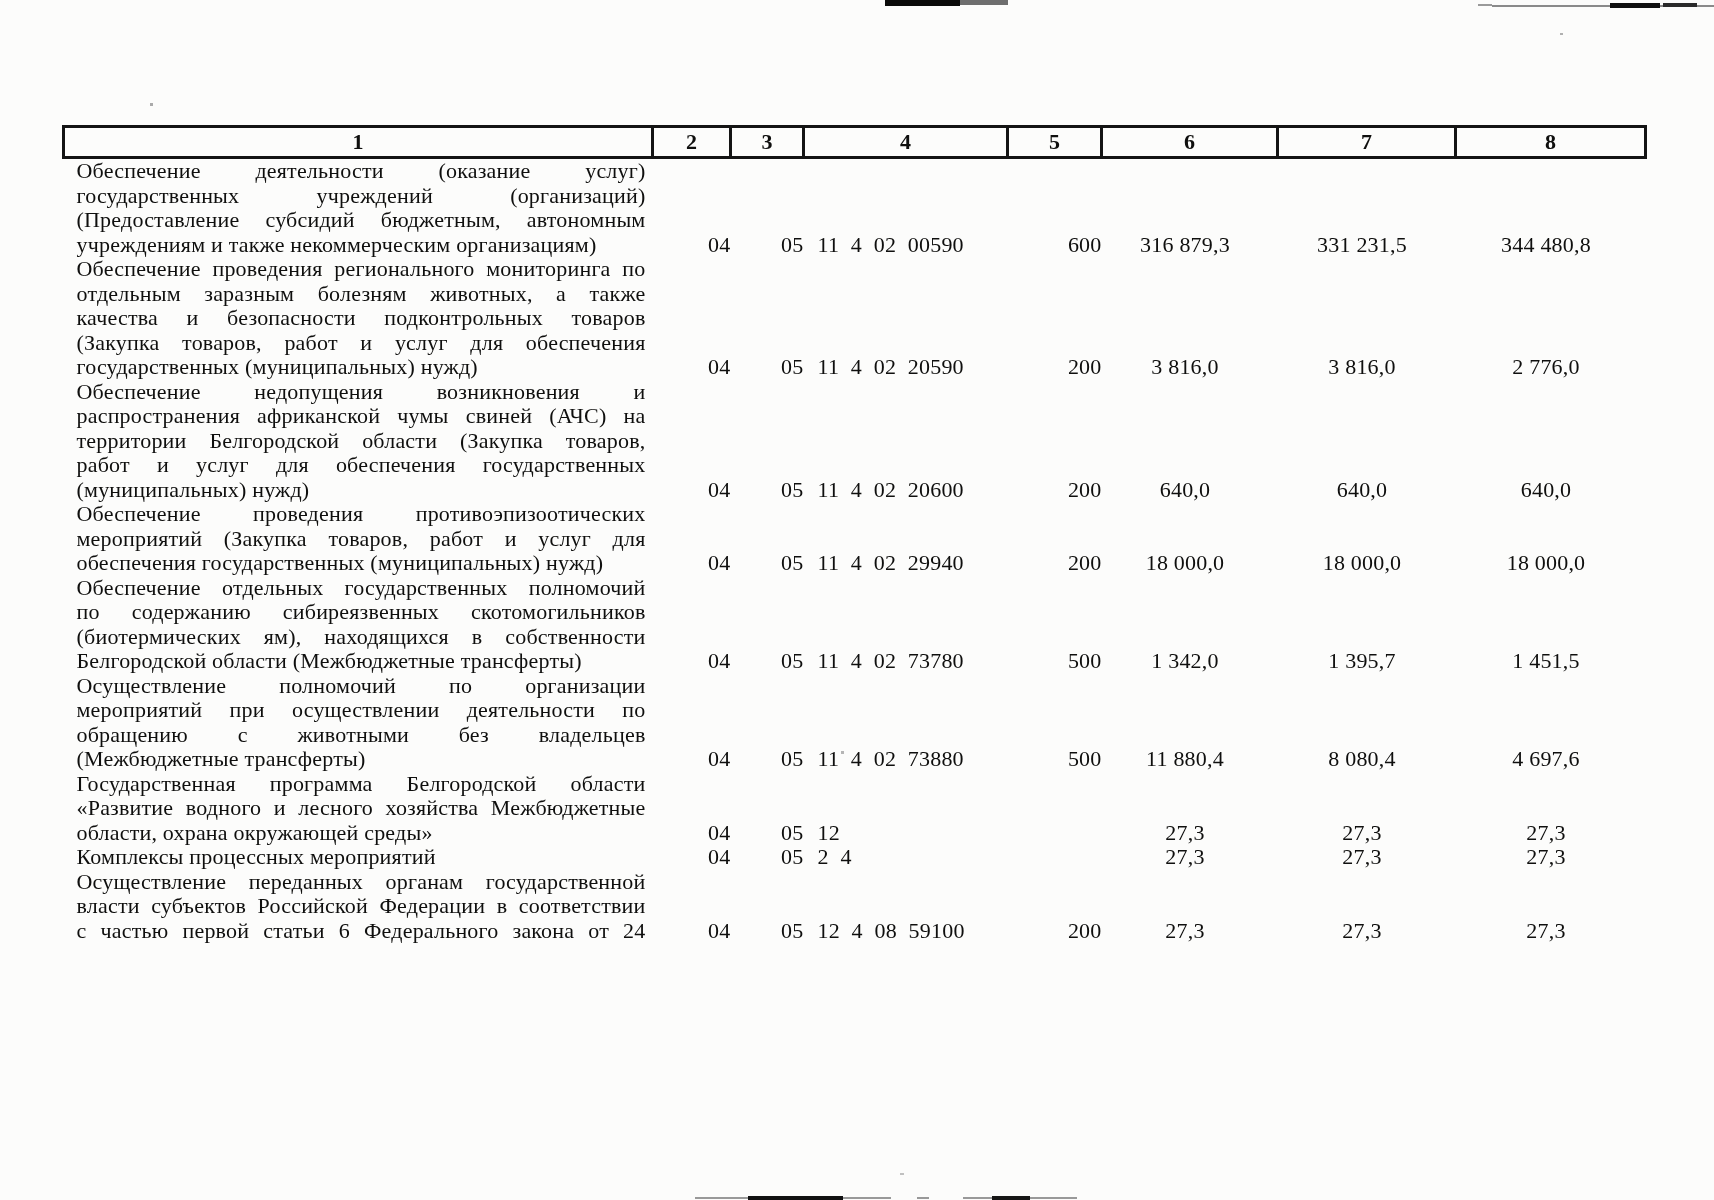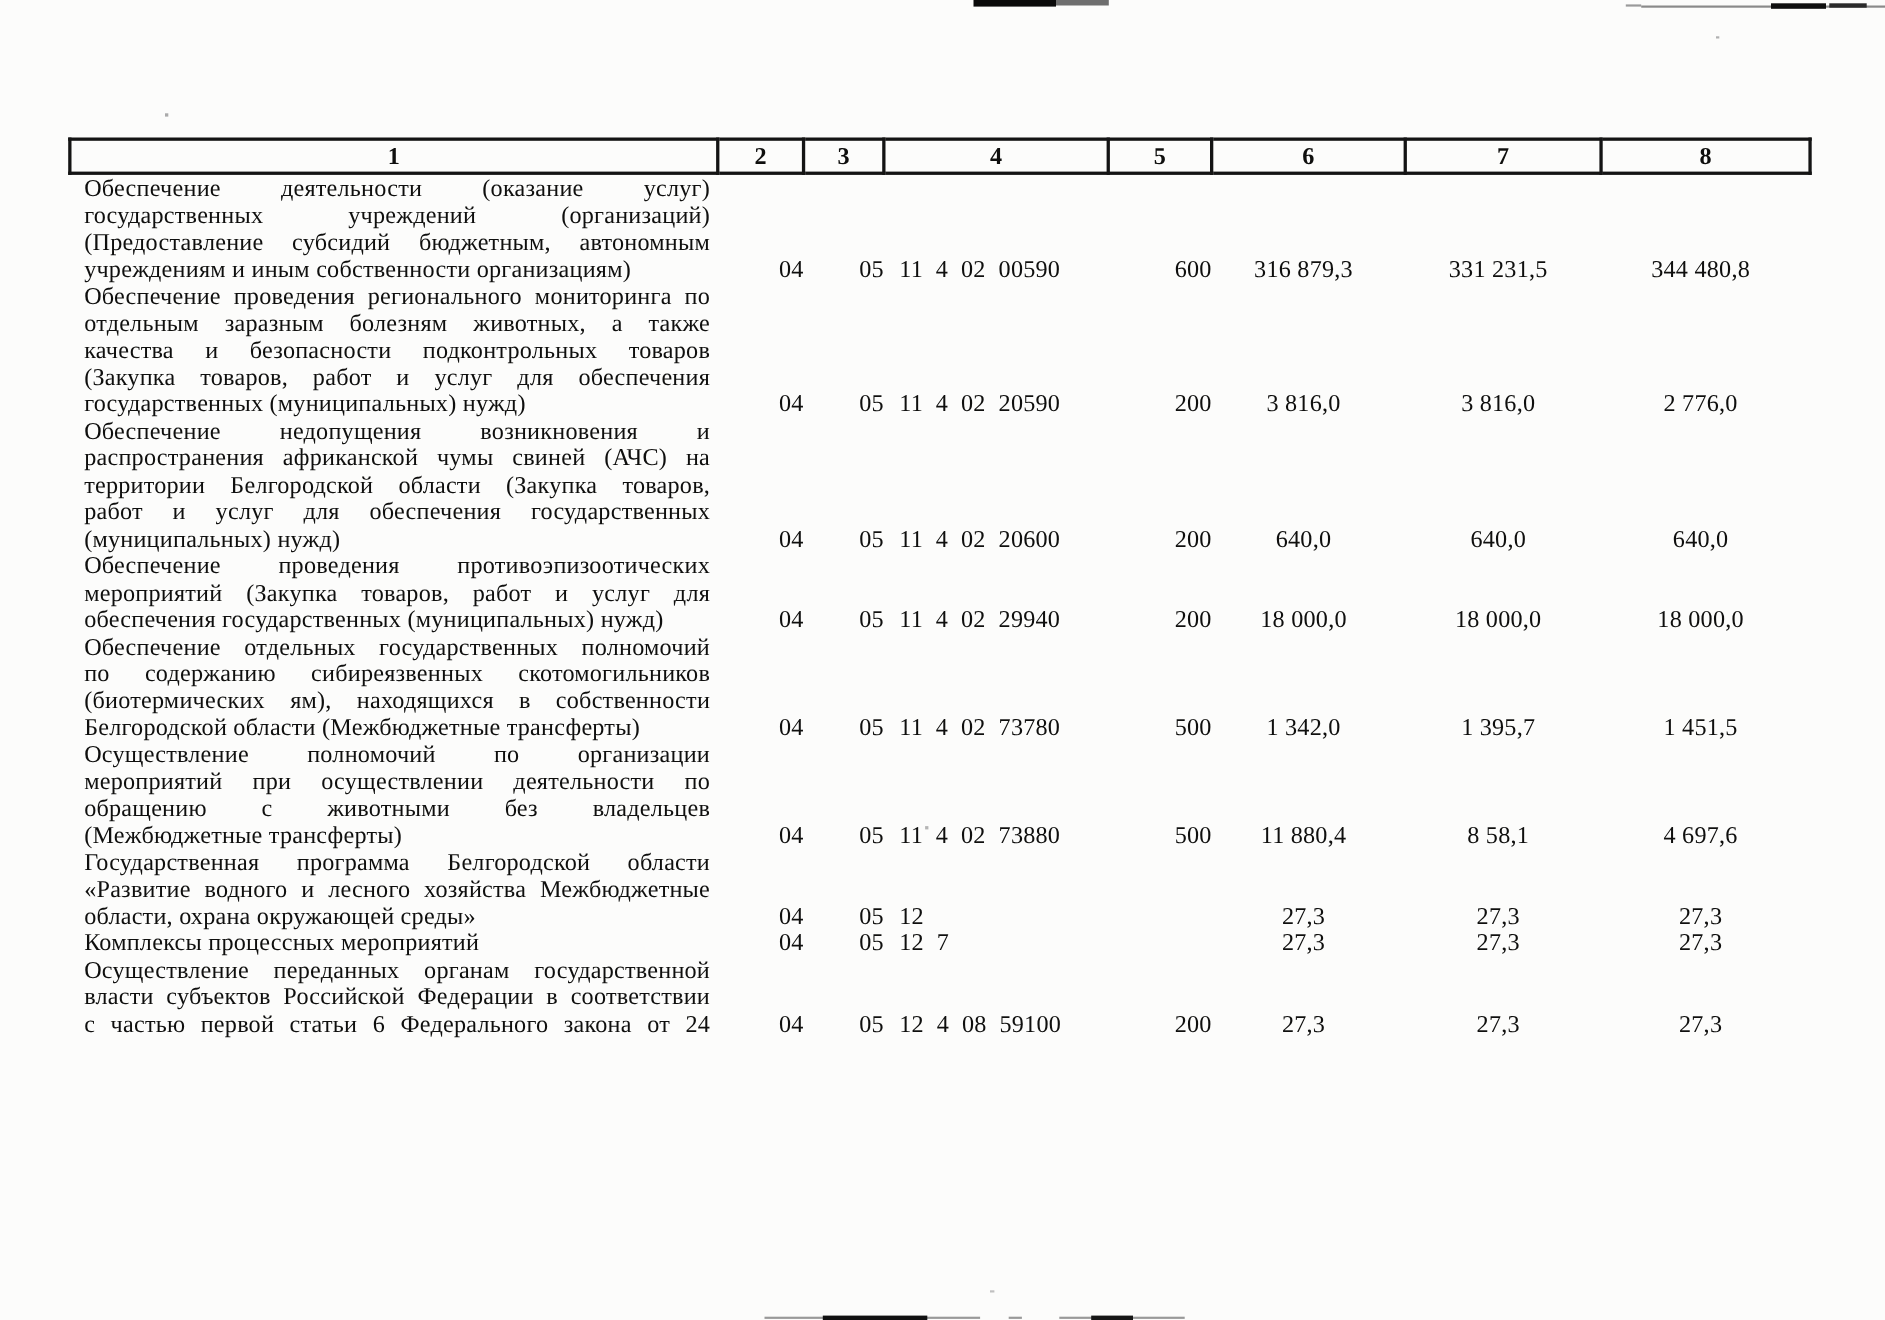--- a/index.html
+++ b/index.html
@@ -54,21 +54,21 @@
       <div class="td th c5">5</div>
       <div class="td th c6">6</div>
       <div class="td th c7">7</div>
       <div class="td th c8">8</div>
     </div>
   <div class="tr">
         <div class="td name-td">
           <div class="line just">Обеспечение деятельности (оказание услуг)</div>
           <div class="line just">государственных учреждений (организаций)</div>
           <div class="line just">(Предоставление субсидий бюджетным, автономным</div>
-          <div class="line">учреждениям и иным собственности организациям)</div>
+          <div class="line">учреждениям и также некоммерческим организациям)</div>
         </div>
         <div class="td ctr">04</div>
         <div class="td ctr">05</div>
         <div class="td code">11 4 02 00590</div>
         <div class="td ctr">600</div>
         <div class="td rt">316 879,3</div>
         <div class="td rt">331 231,5</div>
         <div class="td rt">344 480,8</div>
       </div>
       <div class="tr">
@@ -137,21 +137,21 @@
           <div class="line just">Осуществление полномочий по организации</div>
           <div class="line just">мероприятий при осуществлении деятельности по</div>
           <div class="line just">обращению с животными без владельцев</div>
           <div class="line">(Межбюджетные трансферты)</div>
         </div>
         <div class="td ctr">04</div>
         <div class="td ctr">05</div>
         <div class="td code">11 4 02 73880</div>
         <div class="td ctr">500</div>
         <div class="td rt">11 880,4</div>
-        <div class="td rt">8 58,1</div>
+        <div class="td rt">8 080,4</div>
         <div class="td rt">4 697,6</div>
       </div>
       <div class="tr">
         <div class="td name-td">
           <div class="line just">Государственная программа Белгородской области</div>
           <div class="line just">«Развитие водного и лесного хозяйства Межбюджетные</div>
           <div class="line">области, охрана окружающей среды»</div>
         </div>
         <div class="td ctr">04</div>
         <div class="td ctr">05</div>
@@ -160,21 +160,21 @@
         <div class="td rt">27,3</div>
         <div class="td rt">27,3</div>
         <div class="td rt">27,3</div>
       </div>
       <div class="tr">
         <div class="td name-td">
           <div class="line">Комплексы процессных мероприятий</div>
         </div>
         <div class="td ctr">04</div>
         <div class="td ctr">05</div>
-        <div class="td code">12 7</div>
+        <div class="td code">2 4</div>
         <div class="td ctr"></div>
         <div class="td rt">27,3</div>
         <div class="td rt">27,3</div>
         <div class="td rt">27,3</div>
       </div>
       <div class="tr">
         <div class="td name-td">
           <div class="line just">Осуществление переданных органам государственной</div>
           <div class="line just">власти субъектов Российской Федерации в соответствии</div>
           <div class="line just">с частью первой статьи 6 Федерального закона от 24</div>

